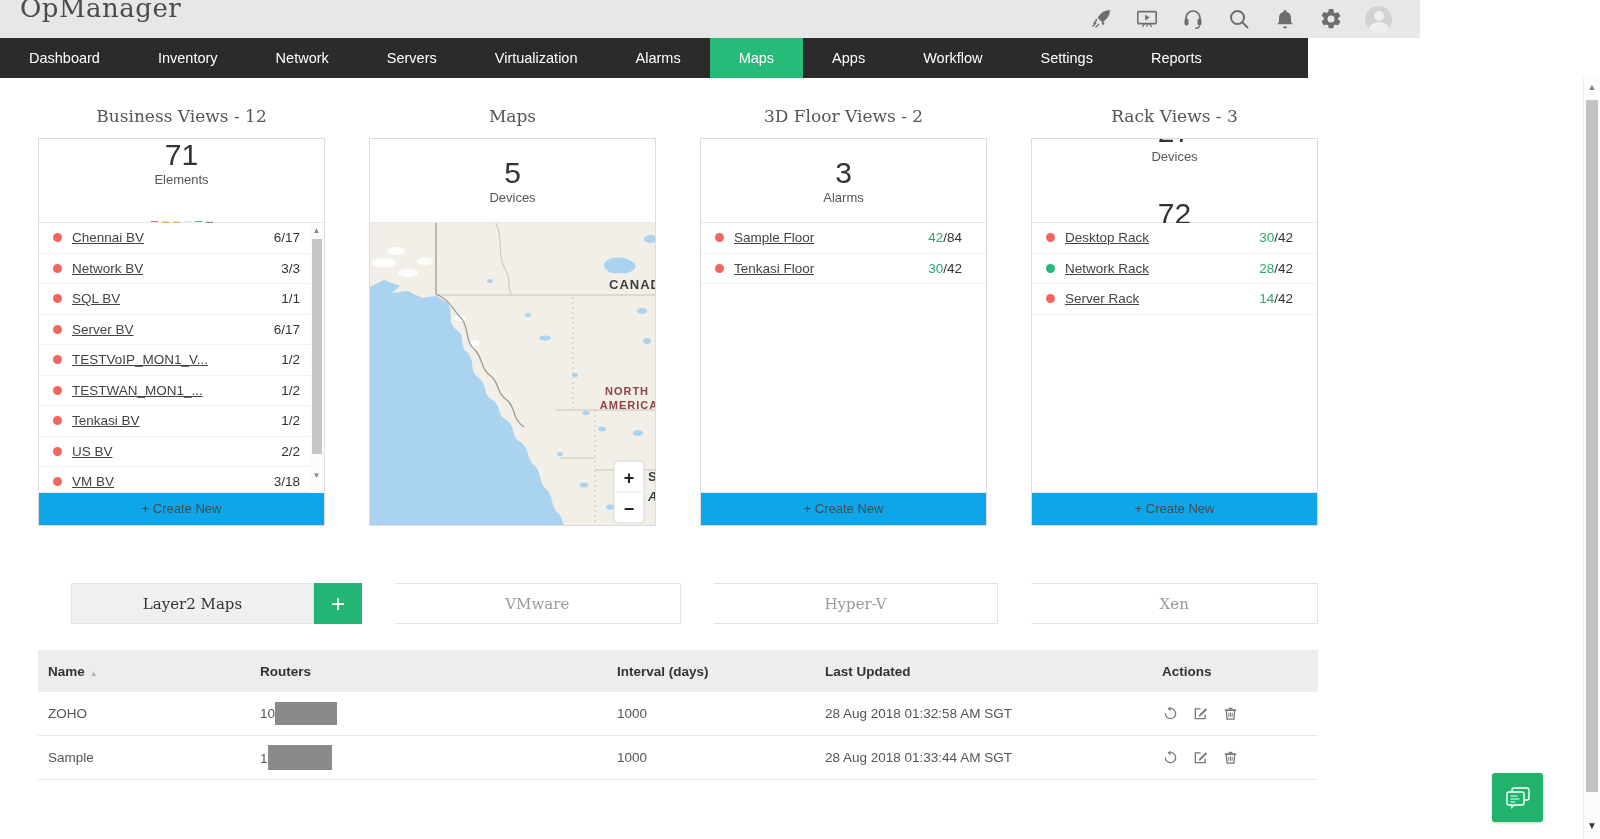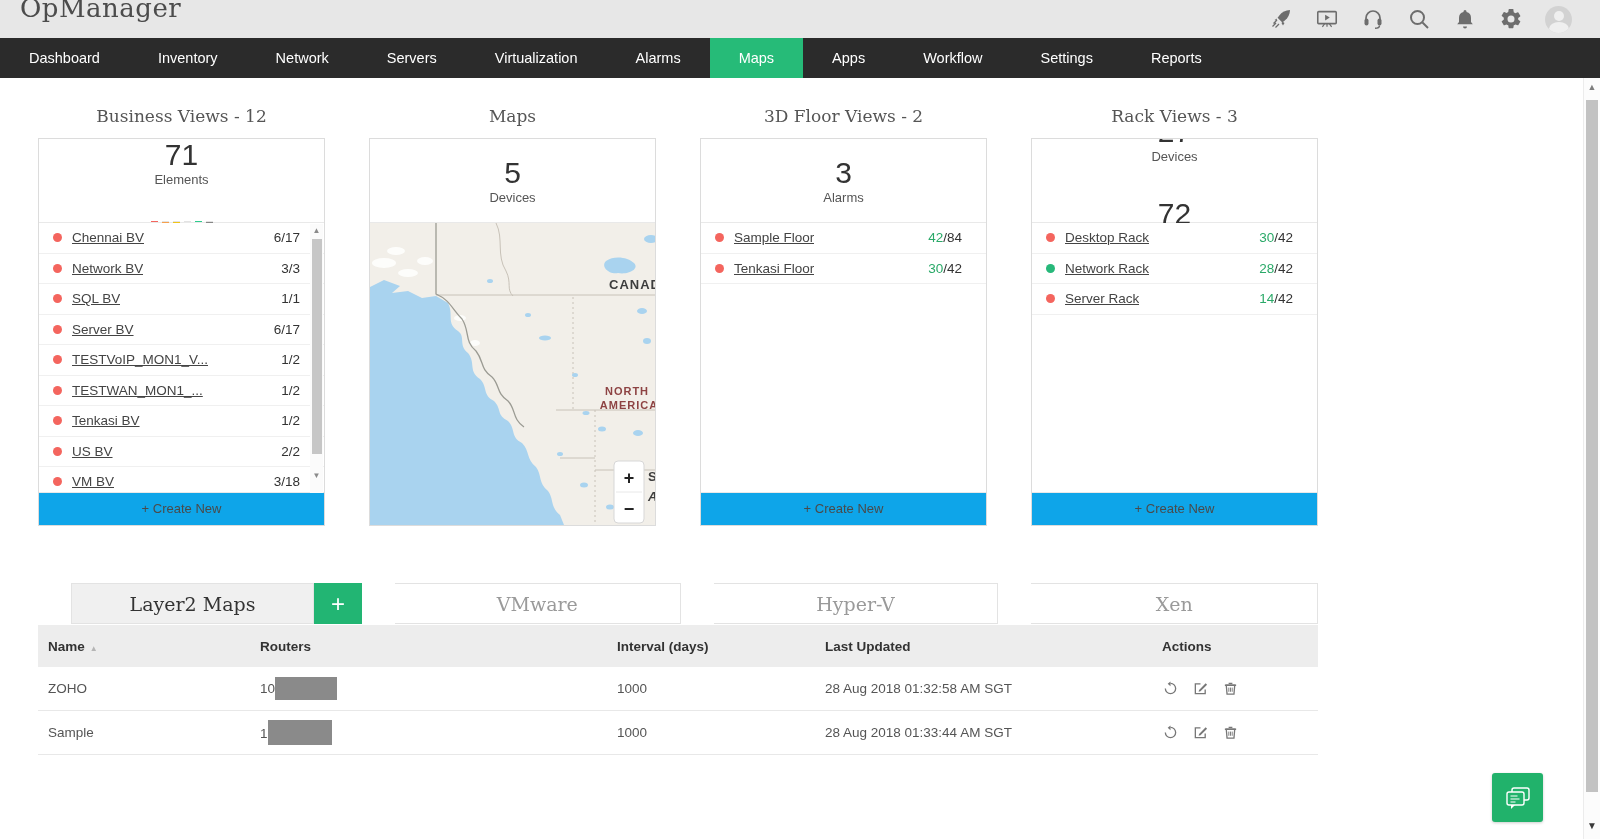--- a/index.html
+++ b/index.html
@@ -1,31 +1,31 @@
 <!DOCTYPE html>
 <html><head>
 <meta charset="utf-8">
 <style>
   * { margin:0; padding:0; box-sizing:border-box; }
   html,body { width:1600px; height:839px; }
   body { position:relative; overflow:hidden; background:#fff; font-family:"Liberation Sans",sans-serif; color:#444; }
 
   
-  .header { position:absolute; top:0; left:0; width:1600px; height:38px; background:#e7e7e7; }
+  .header { position:absolute; top:0; left:0; width:1420px; height:38px; background:#e7e7e7; }
   .logo { position:absolute; left:20px; top:-7px; font-family:"DejaVu Serif",serif; font-size:26px; font-weight:400; color:#4c4c4c; letter-spacing:.5px; }
   .header-icons { position:absolute; right:28px; top:0; height:38px; display:flex; align-items:center; gap:22px; }
   .hicon { width:24px; height:24px; display:flex; align-items:center; justify-content:center; cursor:pointer; }
   .hicon svg { stroke:#6d6d6d; fill:none; stroke-width:1.7; }
   .hicon svg .fl { fill:#6d6d6d; stroke:none; }
   .avatar { width:27px; height:27px; border-radius:50%; background:#d2d2d2; overflow:hidden; position:relative; }
   .avatar .head { position:absolute; left:8.5px; top:5px; width:10px; height:10px; border-radius:50%; background:#efefef; }
   .avatar .body { position:absolute; left:3.5px; top:16px; width:20px; height:14px; border-radius:50%; background:#efefef; }
 
   
-  .nav { position:absolute; top:38px; left:0; width:1600px; height:40px; background:#2b2b2b; display:flex; }
+  .nav { position:absolute; top:38px; left:0; width:1308px; height:40px; background:#2b2b2b; display:flex; }
   .nav-item { padding:0 29px; line-height:40px; font-size:14.5px; font-weight:500; color:#fff; cursor:pointer; white-space:nowrap; }
   .nav-item.active { background:#26bb78; }
 
   
   .cards-row { position:absolute; top:106px; left:38px; display:flex; gap:44px; }
   .card-col { width:287px; }
   .card-title { text-align:center; font-family:"DejaVu Serif",serif; font-size:17px; color:#555; height:32px; }
   .card { border:1px solid #dcdcdc; background:#fff; height:388px; position:relative; overflow:hidden; }
 
   .stat-area { height:84px; border-bottom:1px solid #e9e9e9; display:flex; align-items:center; justify-content:center; gap:34px;flex-direction:column; }
@@ -52,26 +52,26 @@
   .is-arrow { position:absolute; left:0; width:13px; height:14px; font-size:8px; color:#8a8a8a; text-align:center; line-height:14px; cursor:pointer; }
   .is-up { top:0; } .is-down { bottom:10px; }
   .is-thumb { position:absolute; left:1.5px; top:15px; width:10px; height:215px; background:#c6c6c6; cursor:pointer; }
 
   
   .map-box { height:302px; position:relative; overflow:hidden; cursor:grab; }
   .map-box svg text { font-family:"Liberation Sans",sans-serif; }
 
   
   .bottom-tabs { position:absolute; top:583px; left:38px; width:1280px; height:41px; display:flex; }
-  .btab { border:1px solid #e3e3e3; border-left:none; display:flex; align-items:center; justify-content:center; font-family:"DejaVu Serif",serif; font-size:19px; color:#9a9a9a; background:#fff; cursor:pointer;margin-left:33px; }
+  .btab { border:1px solid #e3e3e3; border-left:none; display:flex; align-items:center; justify-content:center; font-family:"DejaVu Serif",serif; font-size:15px; color:#9a9a9a; background:#fff; cursor:pointer;margin-left:33px; }
   .btab:first-child { border-left:1px solid #e3e3e3; }
   .btab.active { background:#f0f0f0; color:#333; }
   .btab-add { width:48px; flex:none; background:#22b573; border:none; color:#fff; font-size:24px; font-weight:300; display:flex; align-items:center; justify-content:center; cursor:pointer; font-family:"Liberation Sans",sans-serif; }
 
-  .l2-table { position:absolute; top:625px; left:38px; width:1280px; }
+  .l2-table { position:absolute; top:650px; left:38px; width:1280px; }
   .trow { display:grid; grid-template-columns:212px 357px 208px 337px auto; padding-left:10px; align-items:center; }
   .thead { height:42px; background:#ededed; font-size:13.5px; font-weight:bold; color:#333; }
   .tbody-row { height:44px; background:#fff; border-bottom:1px solid #e8e8e8; font-size:13.5px; color:#555; }
   .sort-arrow { font-size:8px; color:#b5b5b5; margin-left:5px; }
   .redact { display:inline-block; width:62px; height:23px; background:#8a8a8a; vertical-align:-7px; }
   .actions-cell { display:flex; gap:14px; align-items:center; }
   .act-icon { width:16px; height:16px; cursor:pointer; display:flex; align-items:center; justify-content:center; }
   .act-icon svg { stroke:#777; fill:none; stroke-width:1.4; }
 
   

